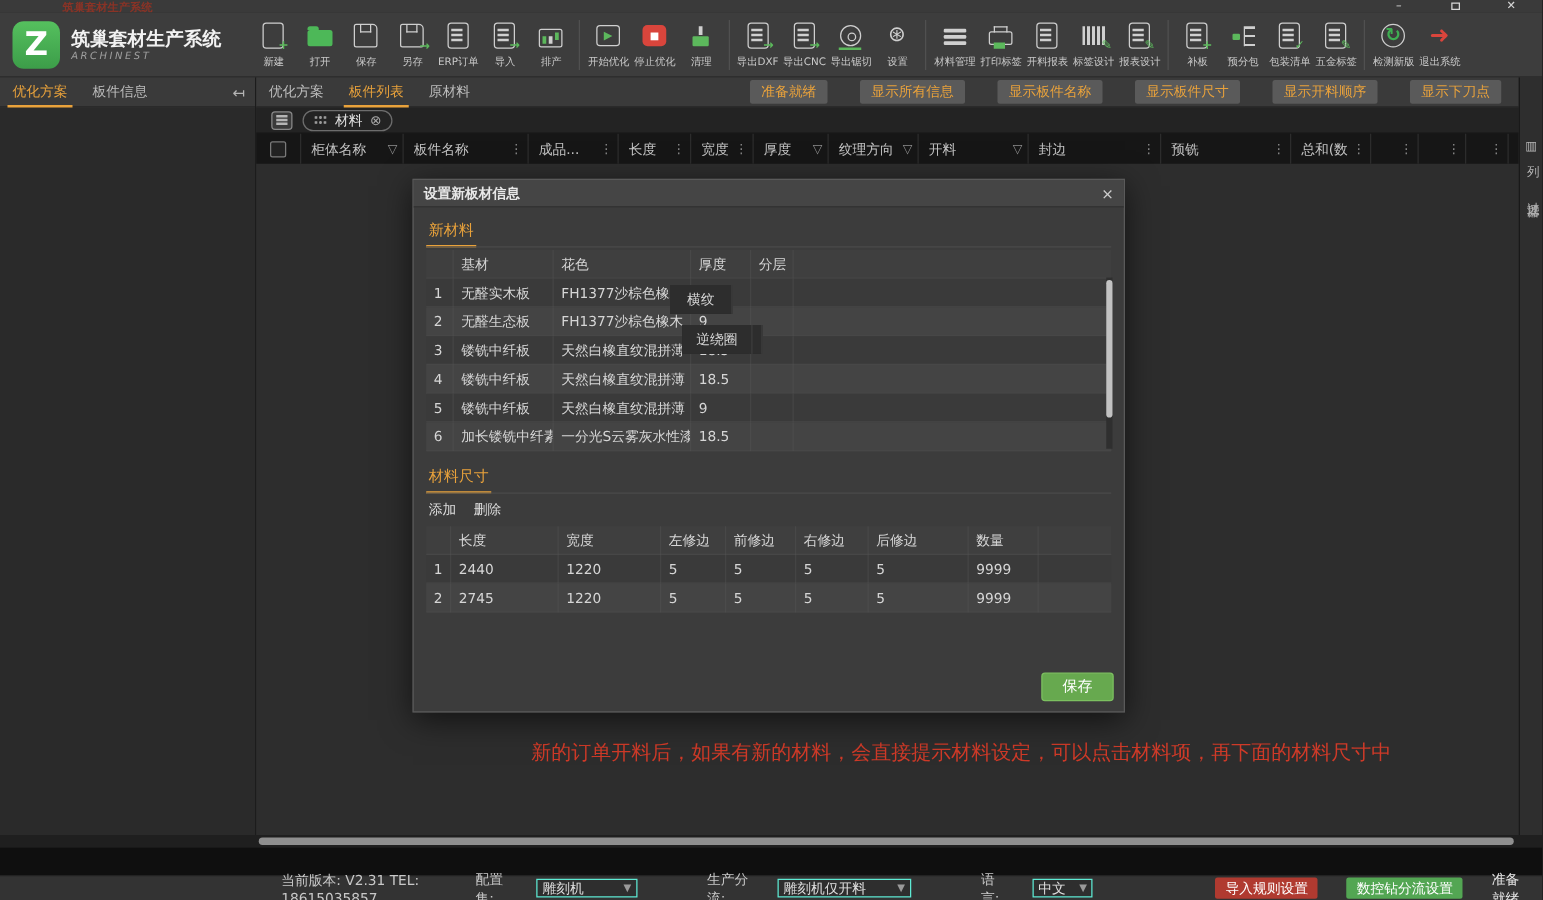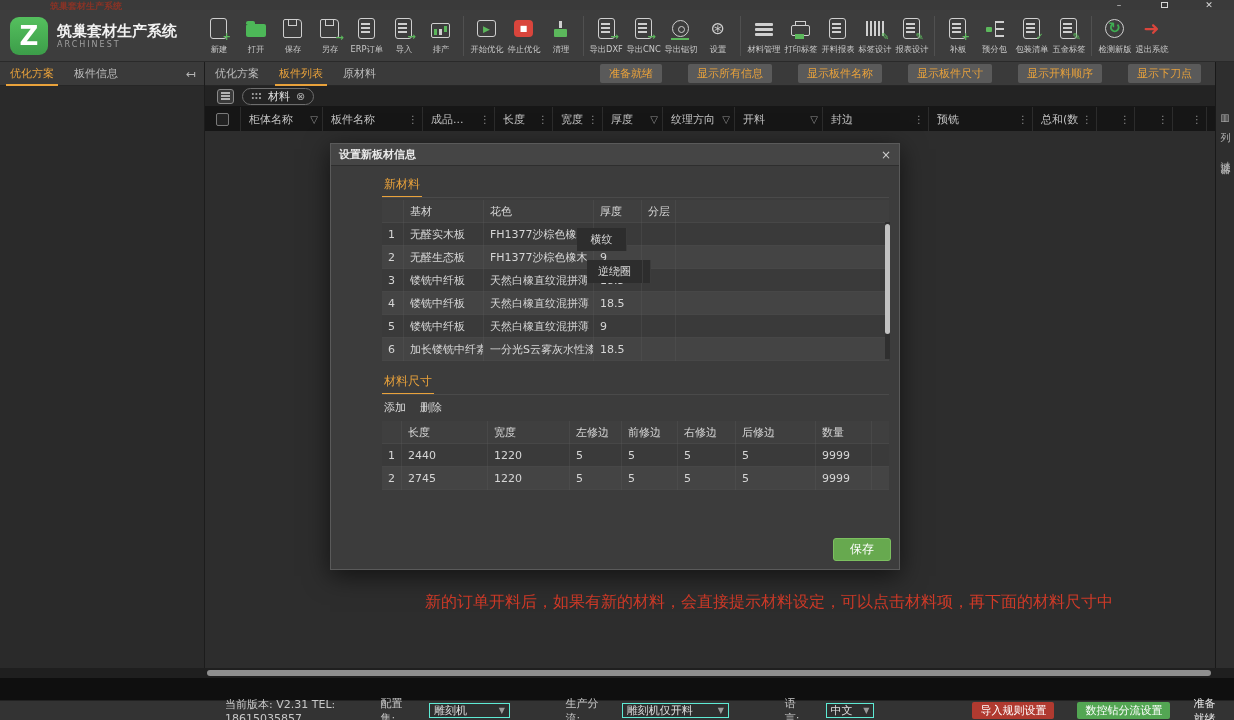--- a/index.html
+++ b/index.html
@@ -12,21 +12,21 @@
   .titlebar .wtitle { position:absolute; left:50px; top:0; font-size:9px; color:#8a3326; font-weight:bold; }
   .winctl { position:absolute; top:0; height:10px; display:flex; align-items:center; justify-content:center; width:30px; color:#d8d8d8; font-size:9px; line-height:10px; cursor:pointer; }
   .winctl.min { right:100px; } .winctl.max { right:55px; } .winctl.close { right:10px; }
   .maxbox { width:7px; height:6px; border:1px solid #d8d8d8; display:inline-block; }
 
   
   .toolbar { position:absolute; left:0; top:10px; width:1234px; height:52px; background:#3d3d3d; display:flex; align-items:center; border-bottom:1px solid #2a2a2a; }
   .brand { display:flex; align-items:center; gap:9px; padding:0 14px 0 10px; min-width:200px; }
   .logo { width:38px; height:38px; border-radius:9px; background:linear-gradient(#55c05e,#3c9d49); color:#fff; font-weight:bold; font-size:26px; display:flex; align-items:center; justify-content:center; }
   .brandname { color:#f2f2f2; font-weight:bold; font-size:15px; line-height:17px; }
-  .brandsub { color:#9f9f9f; font-size:8px; letter-spacing:2px; }
+  .brandsub { color:#9f9f9f; font-size:8px; letter-spacing:2px;font-style:italic; }
   .tdivider { width:1px; height:40px; background:#505050; margin:0 4px; align-self:center; }
   .titem { width:37px; display:flex; flex-direction:column; align-items:center; gap:3px; padding-top:2px; cursor:pointer; }
   .titem .tlabel { color:#c9c9c9; font-size:9px; white-space:nowrap; transform:scale(.92); }
   .tico { width:24px; height:22px; position:relative; display:flex; align-items:center; justify-content:center; color:#d2d2d2; }
   .i-doc { width:17px; height:21px; border:1.6px solid #cfcfcf; border-radius:3px; position:relative; }
   .i-doc .sub { position:absolute; right:-5px; bottom:-4px; font-size:10px; font-weight:bold; color:#5cb85c; background:transparent; line-height:10px; }
   .i-doc .lines { position:absolute; left:2px; top:4px; width:9px; height:2px; background:#cfcfcf; box-shadow:0 4px 0 #cfcfcf, 0 8px 0 #cfcfcf; }
   .i-folder { width:20px; height:13px; background:#4db858; border-radius:2px; position:relative; margin-top:4px; }
   .i-folder:before { content:""; position:absolute; left:0; top:-3px; width:9px; height:3px; background:#4db858; border-radius:2px 2px 0 0; }
   .i-floppy { width:19px; height:19px; border:1.6px solid #cfcfcf; border-radius:2px 4px 2px 2px; position:relative; }
@@ -85,21 +85,21 @@
   .rs-tab { display:flex; flex-direction:column; align-items:center; gap:2px; color:#b5b5b5; font-size:10px; padding:6px 0; cursor:pointer; }
   .rs-tab .vtxt { writing-mode:vertical-rl; letter-spacing:2px; }
   .rs-ico { font-size:10px; color:#b5b5b5; }
   .rs-sep { height:14px; }
 
   
   .modal { position:absolute; left:330px; top:143px; width:570px; height:427px; background:#3c3c3c; border:1px solid #5a5a5a; box-shadow:0 6px 24px rgba(0,0,0,.6); z-index:10; display:flex; flex-direction:column; }
   .m-header { height:22px; background:#454545; display:flex; align-items:center; padding:0 8px; border-bottom:1px solid #2e2e2e; }
   .m-title { color:#e8e8e8; font-size:11px; font-weight:bold; }
   .m-close { margin-left:auto; color:#cfcfcf; font-size:12px; cursor:pointer; line-height:1; }
-  .m-body { flex:1; padding:6px 10px 8px 10px; display:flex; flex-direction:column; position:relative;margin-left:41px; }
+  .m-body { flex:1; padding:6px 10px 8px 10px; display:flex; flex-direction:column; position:relative; }
   .m-tab { color:#e9a23b; font-size:12px; display:inline-block; padding:4px 2px 3px 2px; border-bottom:2px solid #e9a23b; cursor:pointer; align-self:flex-start; }
   .m-tabline { border-bottom:1px solid #4a4a4a; margin-top:-1px; }
   .mtable { margin-top:2px; }
   .mrow { display:flex; height:23px; align-items:center; border-bottom:1px solid #474747; }
   .mrow.mhead { color:#9b9b9b; font-size:11px; background:#3f3f3f; }
   .mrow.odd { background:#3a3a3a; } .mrow.even { background:#444; }
   .mcell { padding:0 6px; font-size:11px; color:#d6d6d6; overflow:hidden; white-space:nowrap; height:23px; display:flex; align-items:center; border-right:1px solid rgba(90,90,90,.35); }
   .mcell.center { justify-content:center; }
   .mcell.nob { border-right:none; }
   .mtable-wrap { position:relative; }

